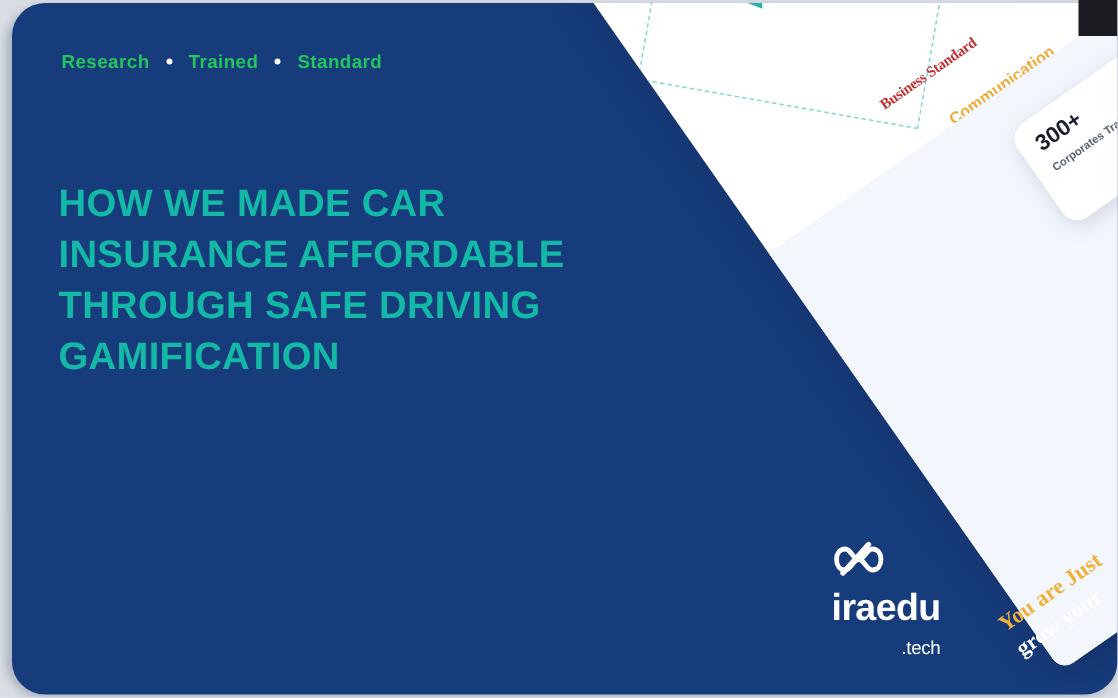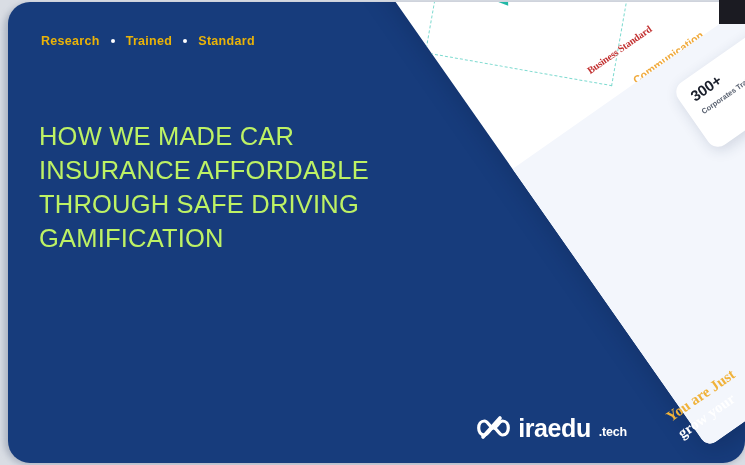--- a/index.html
+++ b/index.html
@@ -38,62 +38,63 @@
     z-index:40;
   }
 
   
   .nav{
     position:absolute; left:33px; top:32px;
     display:flex; align-items:center; gap:11px;
     z-index:20;
   }
   .nav-item{
-    color:#eab308;
+    color:#22c55e;
     font-size:12.5px;
     font-weight:700;
     letter-spacing:.3px;
     white-space:nowrap;
   }
   .nav-dot{
     width:4px; height:4px; border-radius:50%;
     background:#ffffff; flex:none;
   }
 
   
   .headline{
     position:absolute; left:31px; top:118px;
     width:360px;
     z-index:20;
-    color:#bef264;
+    color:#14b8a6;
     font-size:25.5px;
-    font-weight:400;
+    font-weight:700;
     line-height:1.33;
     letter-spacing:.2px;
     text-transform:uppercase;
   }
 
   
   .brand{
     position:absolute; right:118px; bottom:22px;
-    display:flex; align-items:flex-end; gap:7px;
+    display:flex; align-items:flex-start; gap:7px;
     z-index:30;
+    flex-direction:column;
   }
   .brand-mark{ width:36px; height:26px; flex:none; }
   .brand-text{
     color:#ffffff;
     font-size:25px;
     font-weight:800;
     letter-spacing:-.4px;
     line-height:1;
   }
   .brand-tld{
     color:#ffffff;
     font-size:12.5px;
-    font-weight:700;
+    font-weight:400;
     letter-spacing:-.2px;
     margin-left:1px;
     align-self:flex-end;
     padding-bottom:2px;
   }
 
   
   .mock-wrap{
     position:absolute;
     left:298px; top:-128px;

